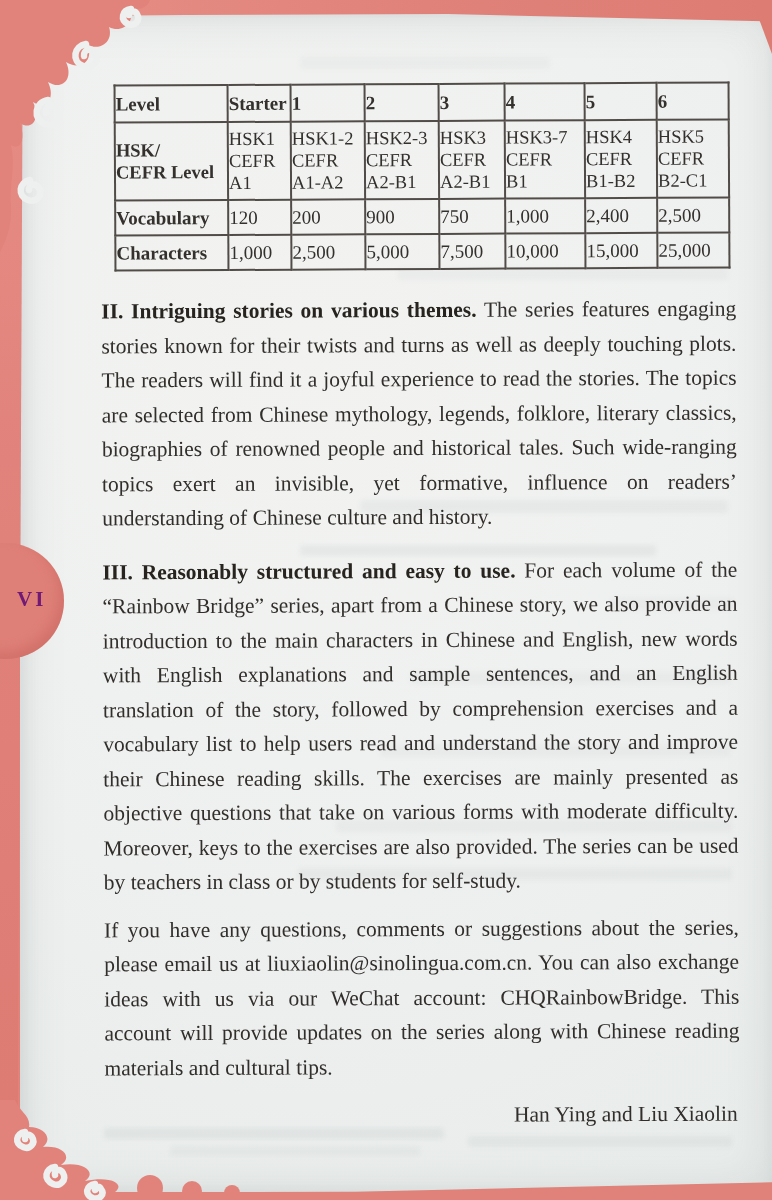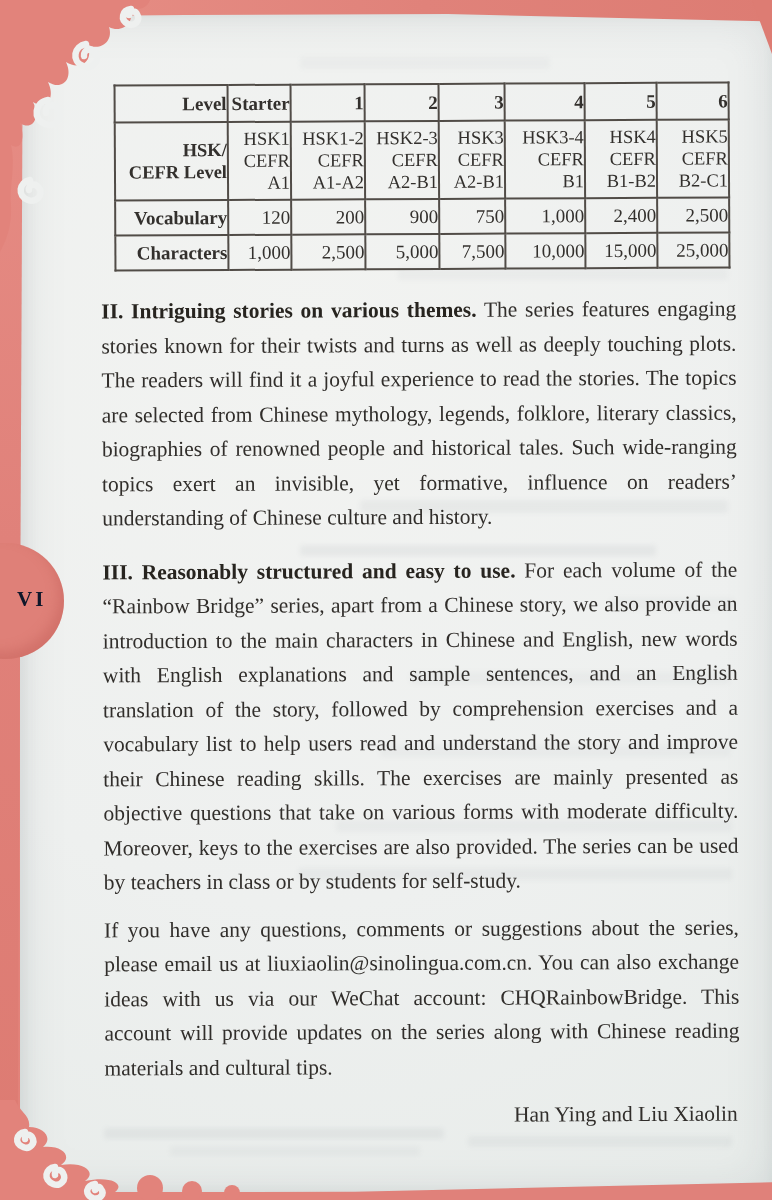--- a/index.html
+++ b/index.html
@@ -20,32 +20,32 @@
   .tr-wedge{position:absolute;top:0;right:0;width:20px;height:54px;background:#dd7c73;
     clip-path:polygon(100% 0,100% 100%,0 0);}
   .left-band{position:absolute;left:0;top:0;width:23px;height:1200px;
     background:linear-gradient(180deg,#e78e86,#e0817a 45%,#dd7b72);
     clip-path:polygon(0 0,100% 0,76% 100%,0 100%);}
   .bottom-band{position:absolute;left:0;bottom:0;width:772px;height:52px;background:#e0817a;
     clip-path:polygon(0 100%,100% 100%,100% 66%,46% 84%,0 86%);}
   
   .page-tab{position:absolute;left:-52px;top:543px;width:116px;height:116px;border-radius:50%;
     background:#df8078;box-shadow:inset -5px -7px 12px rgba(186,86,80,.35);}
-  .page-tab span{position:absolute;left:69px;top:44px;color:#0f172a;font-weight:bold;
+  .page-tab span{position:absolute;left:69px;top:44px;color:#701a75;font-weight:bold;
     font-size:21px;letter-spacing:3px;}
   
   .orn{position:absolute;}
   .orn.tl{left:0;top:0;}
   .orn.bl{left:0;bottom:0;}
   .orn path.cloud,.orn circle.cloud{fill:#e2837b;}
   .orn path.curl{fill:none;stroke:#eef0ef;stroke-width:6.5;stroke-linecap:round;}
   
   table.hsk{position:absolute;left:114px;top:83px;width:614px;border-collapse:collapse;
     table-layout:fixed;transform:rotate(-.3deg);}
-  table.hsk td{border:2px solid #514c47;text-align:right;vertical-align:middle;
+  table.hsk td{border:2px solid #514c47;text-align:left;vertical-align:middle;
     color:#33302d;font-size:19px;white-space:pre-line;padding:1px 0;margin-top:44px;}
   table.hsk tr.hdr td{font-weight:bold;height:33px;}
   table.hsk td.lbl{font-weight:bold;}
   table.hsk tr.hsk-row td{height:74px;font-size:18.5px;line-height:22px;}
   table.hsk tr.num-row td{height:31px;}
   
   .content{position:absolute;left:103px;top:293px;width:635px;color:#312e2b;
     font-size:21.5px;line-height:34.5px;text-align:justify;transform:rotate(-.25deg);}
   .content p{margin:0 0 19px 0;}
   .content p.tight{margin-bottom:13px;}
@@ -104,21 +104,21 @@
 A1</td>
       <td>HSK1-2
 CEFR
 A1-A2</td>
       <td>HSK2-3
 CEFR
 A2-B1</td>
       <td>HSK3
 CEFR
 A2-B1</td>
-      <td>HSK3-4
+      <td>HSK3-7
 CEFR
 B1</td>
       <td>HSK4
 CEFR
 B1-B2</td>
       <td>HSK5
 CEFR
 B2-C1</td>
     </tr>
     <tr class="num-row">

